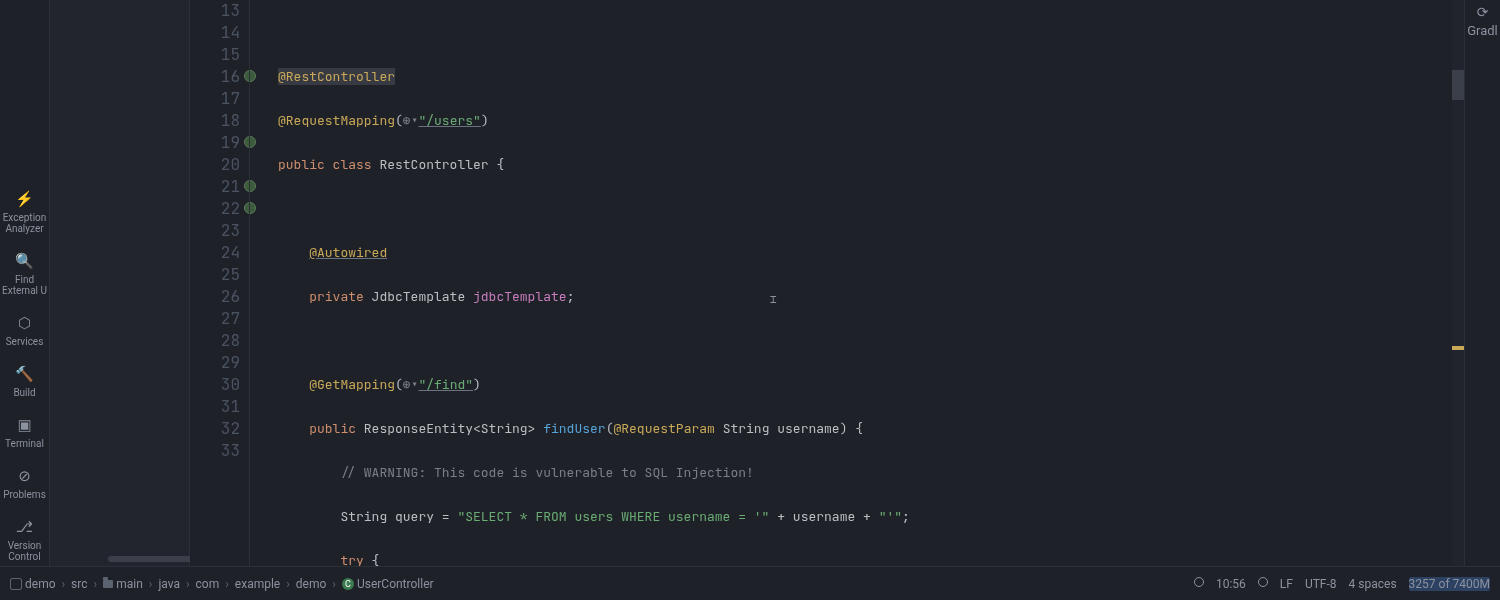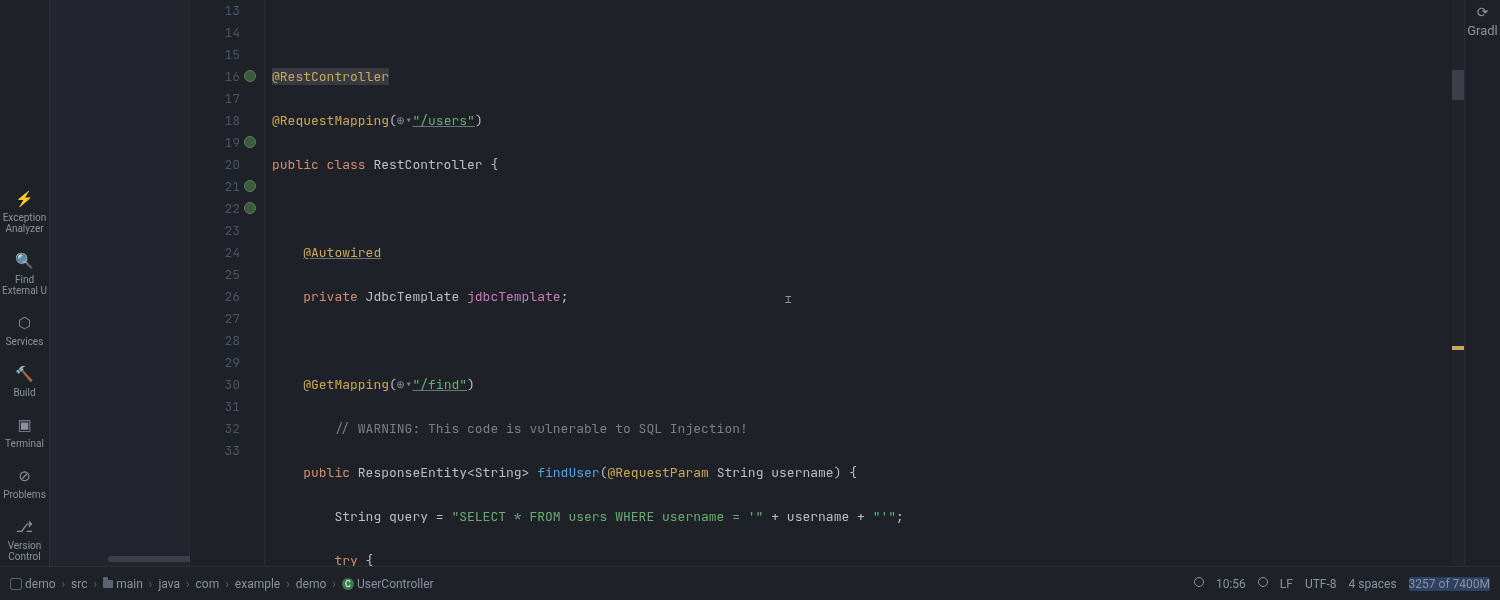--- a/index.html
+++ b/index.html
@@ -63,46 +63,46 @@
   display: flex;
   background: #1e2128;
   position: relative;
 }
 .gutter {
   width: 58px;
   text-align: right;
   padding-right: 8px;
   color: #4b5363;
   font-family: "JetBrains Mono", Menlo, Consolas, monospace;
-  font-size: 13px;
+  font-size: 16px;
   line-height: 22px;
   padding-top: 0px;
   user-select: none;
 }
 .gutter .ln { position: relative; }
 .gutter-badge {
   position: absolute;
   right: -16px;
   top: 4px;
   width: 12px;
   height: 12px;
   border-radius: 50%;
   background: #3c5a3c;
   border: 1px solid #5a7a5a;
 }
 .code-area {
   flex: 1;
   font-family: "JetBrains Mono", Menlo, Consolas, monospace;
   font-size: 13px;
   line-height: 22px;
-  padding-left: 7px;
+  padding-left: 28px;
   white-space: pre;
   color: #bcbec4;
   border-left: 1px solid #2b2f38;
-  margin-left: 16px;
+  margin-left: 1px;
   position: relative;
 }
 .tok-ann { color: #c9a958; }
 .tok-kw { color: #cf8e6d; }
 .tok-cls { color: #bcbec4; }
 .tok-field { color: #c77dbb; }
 .tok-fn { color: #56a3d9; }
 .tok-und { text-decoration: underline; text-decoration-color: #6b7280; }
 .tok-str { color: #6aab73; }
 .tok-cmt { color: #7a7e85; }
@@ -236,22 +236,22 @@
     <div class="code-area">
 <div> </div>
 <div><span class="tok-ann tok-sel">@RestController</span></div>
 <div><span class="tok-ann">@RequestMapping</span><span>(</span><span class="tok-cmt">⊕▾</span><span class="tok-str tok-und">"/users"</span><span>)</span></div>
 <div><span class="tok-kw">public </span><span class="tok-kw">class </span><span class="tok-cls">RestController {</span></div>
 <div> </div>
 <div><span>    </span><span class="tok-ann tok-und">@Autowired</span></div>
 <div><span>    </span><span class="tok-kw">private </span><span>JdbcTemplate </span><span class="tok-field">jdbcTemplate</span><span>;</span></div>
 <div> </div>
 <div><span>    </span><span class="tok-ann">@GetMapping</span><span>(</span><span class="tok-cmt">⊕▾</span><span class="tok-str tok-und">"/find"</span><span>)</span></div>
+<div><span>    </span><span class="tok-kw">public </span><span>ResponseEntity&lt;String&gt; </span><span class="tok-fn">findUser</span><span>(</span><span class="tok-ann">@RequestParam</span><span> </span><span>String </span><span>username</span><span>) {</span></div>
 <div><span>        </span><span class="tok-cmt">// WARNING: This code is vulnerable to SQL Injection!</span></div>
-<div><span>    </span><span class="tok-kw">public </span><span>ResponseEntity&lt;String&gt; </span><span class="tok-fn">findUser</span><span>(</span><span class="tok-ann">@RequestParam</span><span> </span><span>String </span><span>username</span><span>) {</span></div>
 <div><span>        </span><span>String query = </span><span class="tok-str">"SELECT * FROM users WHERE username = '"</span><span> + username + </span><span class="tok-str">"'"</span><span>;</span></div>
 <div><span>        </span><span class="tok-kw">try</span><span> {</span></div>
 
 
 
 
 
 
 
 

